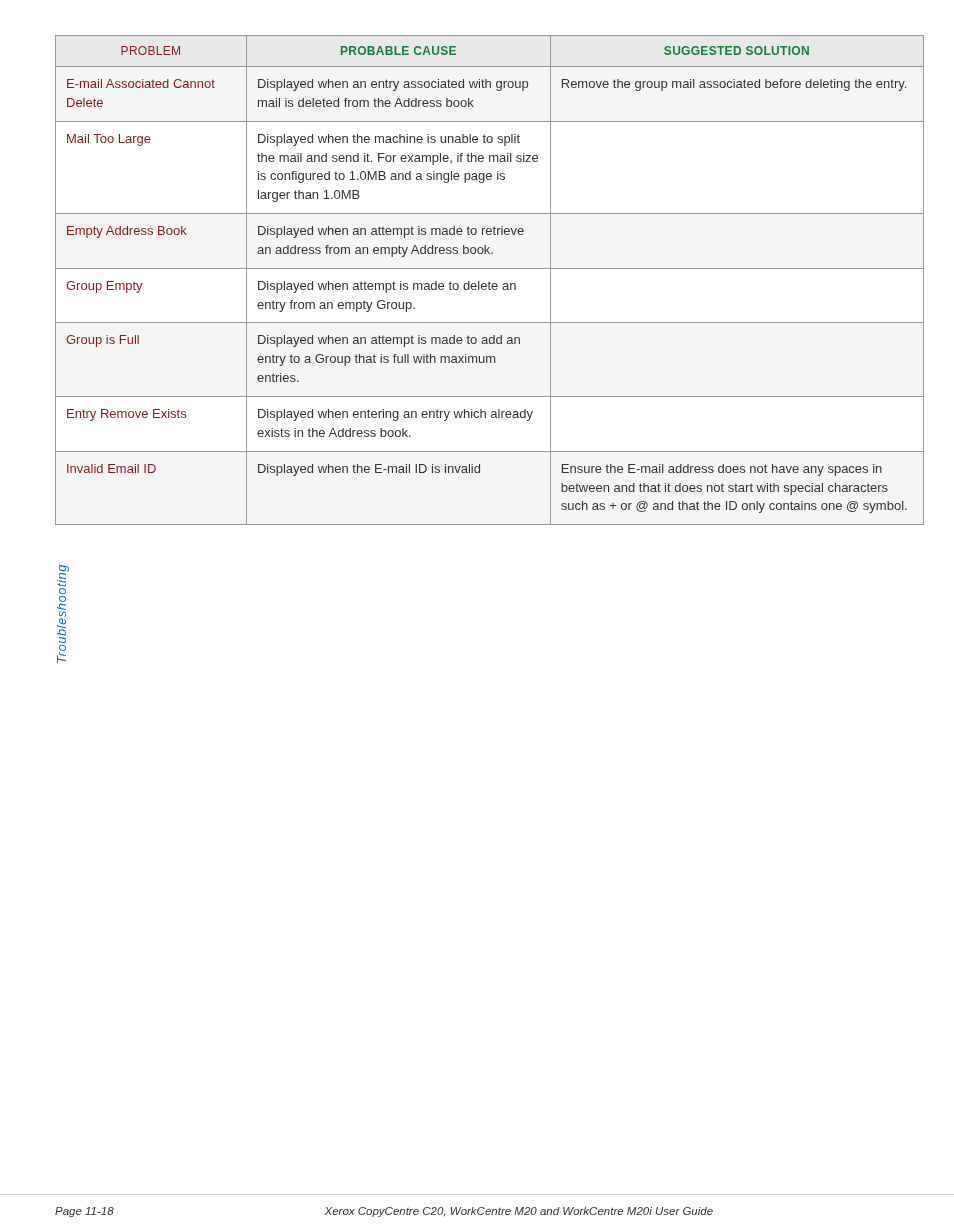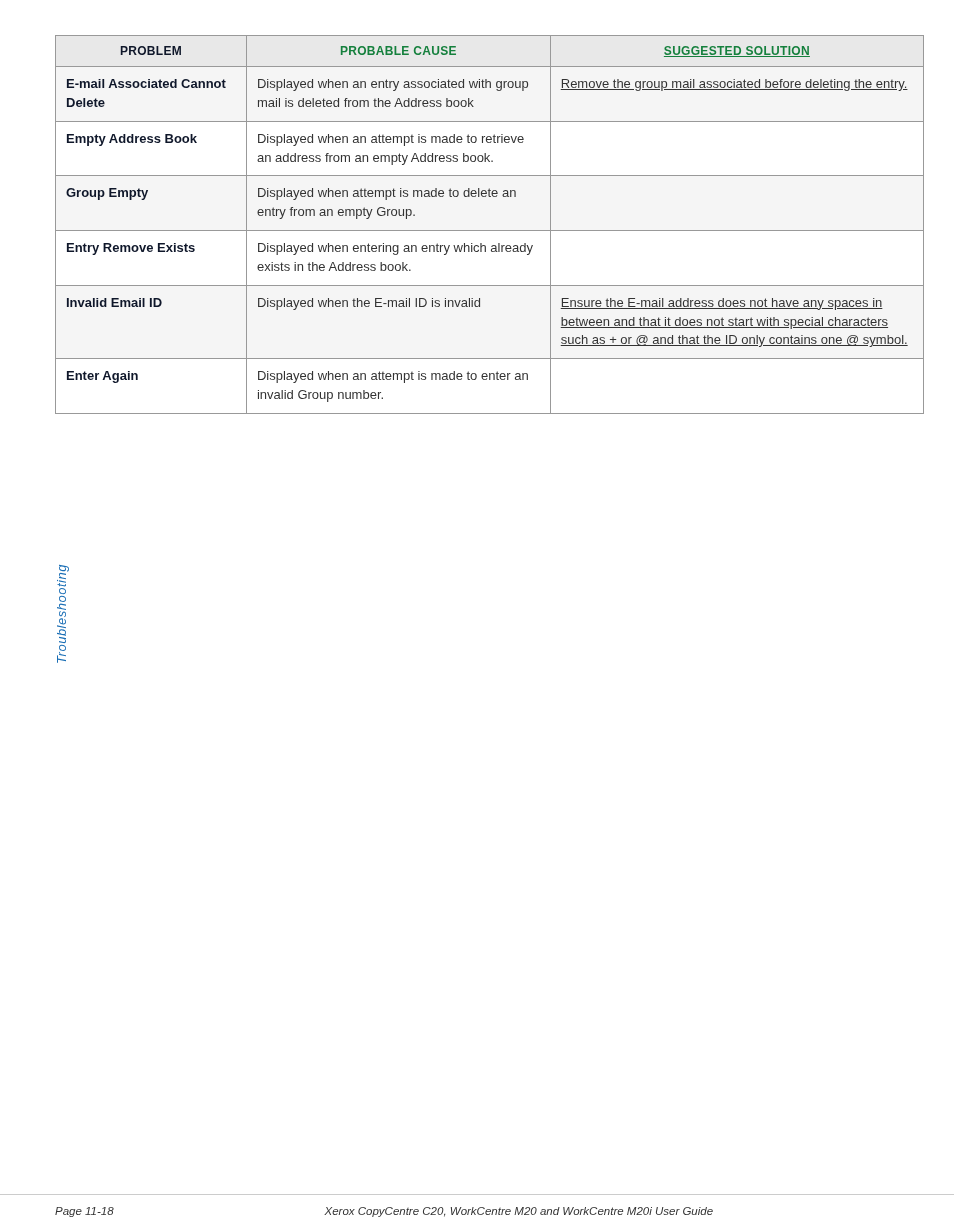--- a/index.html
+++ b/index.html
@@ -67,32 +67,31 @@
     }
 
     tbody tr:nth-child(odd) td {
       background: #f5f5f5;
     }
     tbody tr:nth-child(even) td {
       background: #ffffff;
     }
 
     .problem-cell {
-      font-weight: bold;
-      color: #0f172a;
+      font-weight: normal;
+      color: #7f1d1d;
       width: 22%;
     }
 
     .cause-cell {
       width: 35%;
     }
 
     .solution-cell {
       width: 43%;
-      text-decoration: underline;
     }
 
     .footer {
       display: flex;
       justify-content: space-between;
       align-items: center;
       padding: 10px 30px 10px 55px;
       border-top: 1px solid #ccc;
       margin-top: 12px;
       font-size: 11.5px;
@@ -127,43 +126,48 @@
           <th class="solution-cell">SUGGESTED SOLUTION</th>
         </tr>
       </thead>
       <tbody id="table-body">
       <tr>
             <td class="problem-cell">E-mail Associated Cannot Delete</td>
             <td class="cause-cell">Displayed when an entry associated with group mail is deleted from the Address book</td>
             <td class="solution-cell">Remove the group mail associated before deleting the entry.</td>
           </tr>
           <tr>
+            <td class="problem-cell">Mail Too Large</td>
+            <td class="cause-cell">Displayed when the machine is unable to split the mail and send it. For example, if the mail size is configured to 1.0MB and a single page is larger than 1.0MB</td>
+            <td class="solution-cell"></td>
+          </tr>
+          <tr>
             <td class="problem-cell">Empty Address Book</td>
             <td class="cause-cell">Displayed when an attempt is made to retrieve an address from an empty Address book.</td>
             <td class="solution-cell"></td>
           </tr>
           <tr>
             <td class="problem-cell">Group Empty</td>
             <td class="cause-cell">Displayed when attempt is made to delete an entry from an empty Group.</td>
+            <td class="solution-cell"></td>
+          </tr>
+          <tr>
+            <td class="problem-cell">Group is Full</td>
+            <td class="cause-cell">Displayed when an attempt is made to add an entry to a Group that is full with maximum entries.</td>
             <td class="solution-cell"></td>
           </tr>
           <tr>
             <td class="problem-cell">Entry Remove Exists</td>
             <td class="cause-cell">Displayed when entering an entry which already exists in the Address book.</td>
             <td class="solution-cell"></td>
           </tr>
           <tr>
             <td class="problem-cell">Invalid Email ID</td>
             <td class="cause-cell">Displayed when the E-mail ID is invalid</td>
             <td class="solution-cell">Ensure the E-mail address does not have any spaces in between and that it does not start with special characters such as + or @ and that the ID only contains one @ symbol.</td>
-          </tr>
-          <tr>
-            <td class="problem-cell">Enter Again</td>
-            <td class="cause-cell">Displayed when an attempt is made to enter an invalid Group number.</td>
-            <td class="solution-cell"></td>
           </tr>
         </tbody>
     </table>
   </div>
 
   <div class="footer">
     <span class="footer-left">Page 11-18</span>
     <span class="footer-center">Xerox CopyCentre C20, WorkCentre M20 and WorkCentre M20i User Guide</span>
     <span class="footer-right"></span>
   </div>

